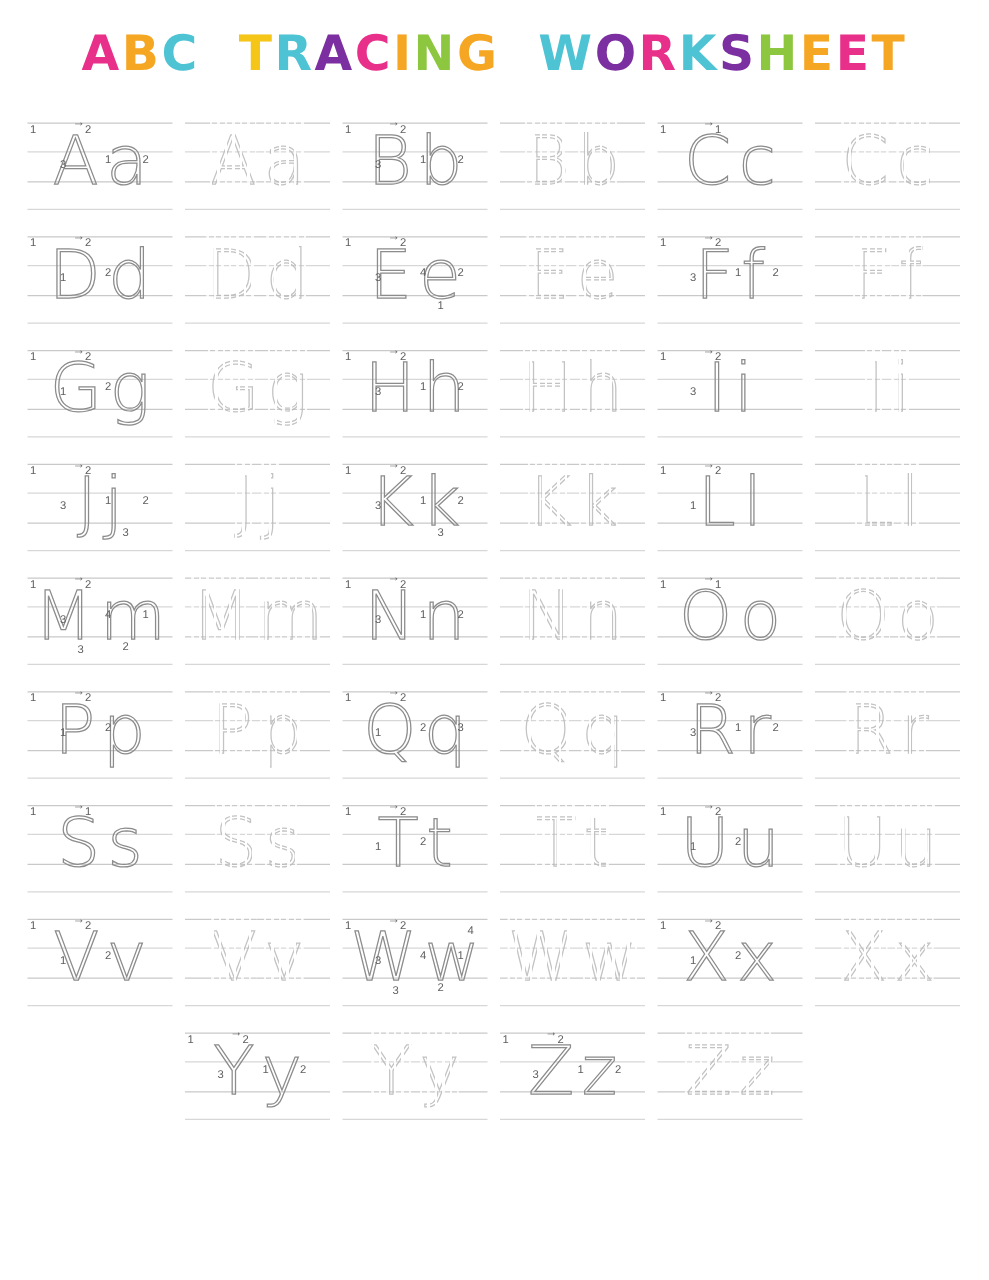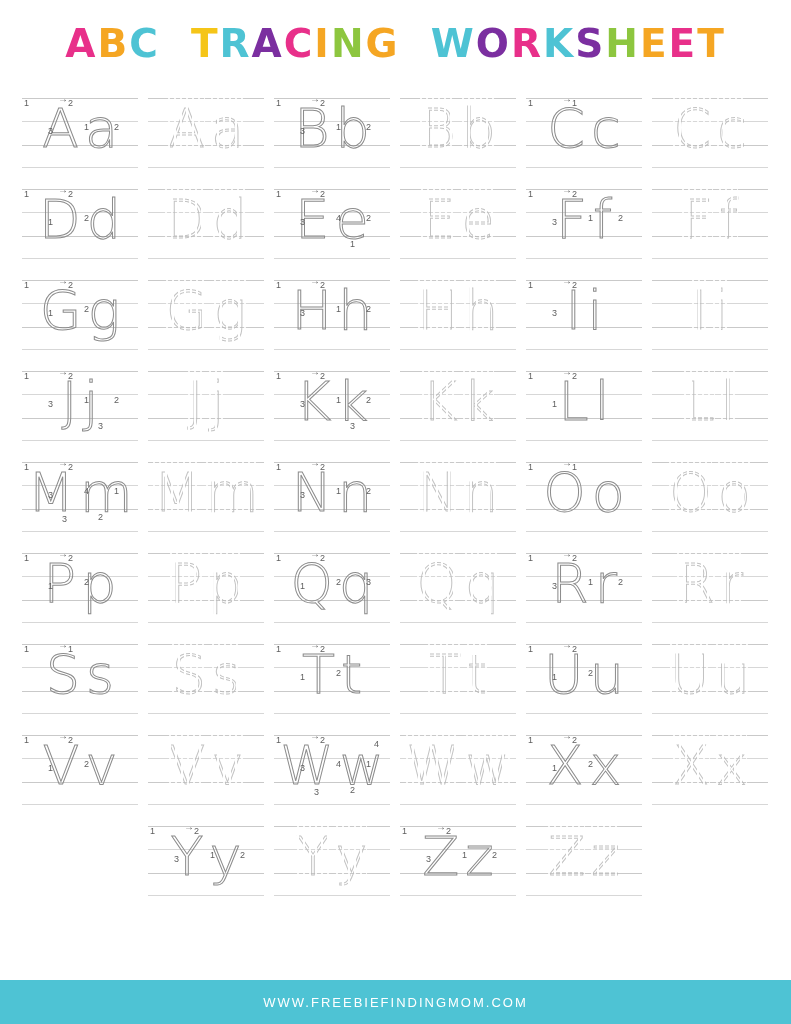--- a/index.html
+++ b/index.html
@@ -946,17 +946,14 @@
           </div>
           <div class="glyphs">
             <div class="letter upper">Z</div>
             <div class="letter lower">z</div>
           </div>
         </div>
         <div class="cell empty"></div>
       </div>
     </div>
 
-  <div class="footer">
-    <div class="footer-text">WWW.FREEBIEFINDINGMOM.COM</div>
-  </div>
 
 </div>
 
 </body></html>

